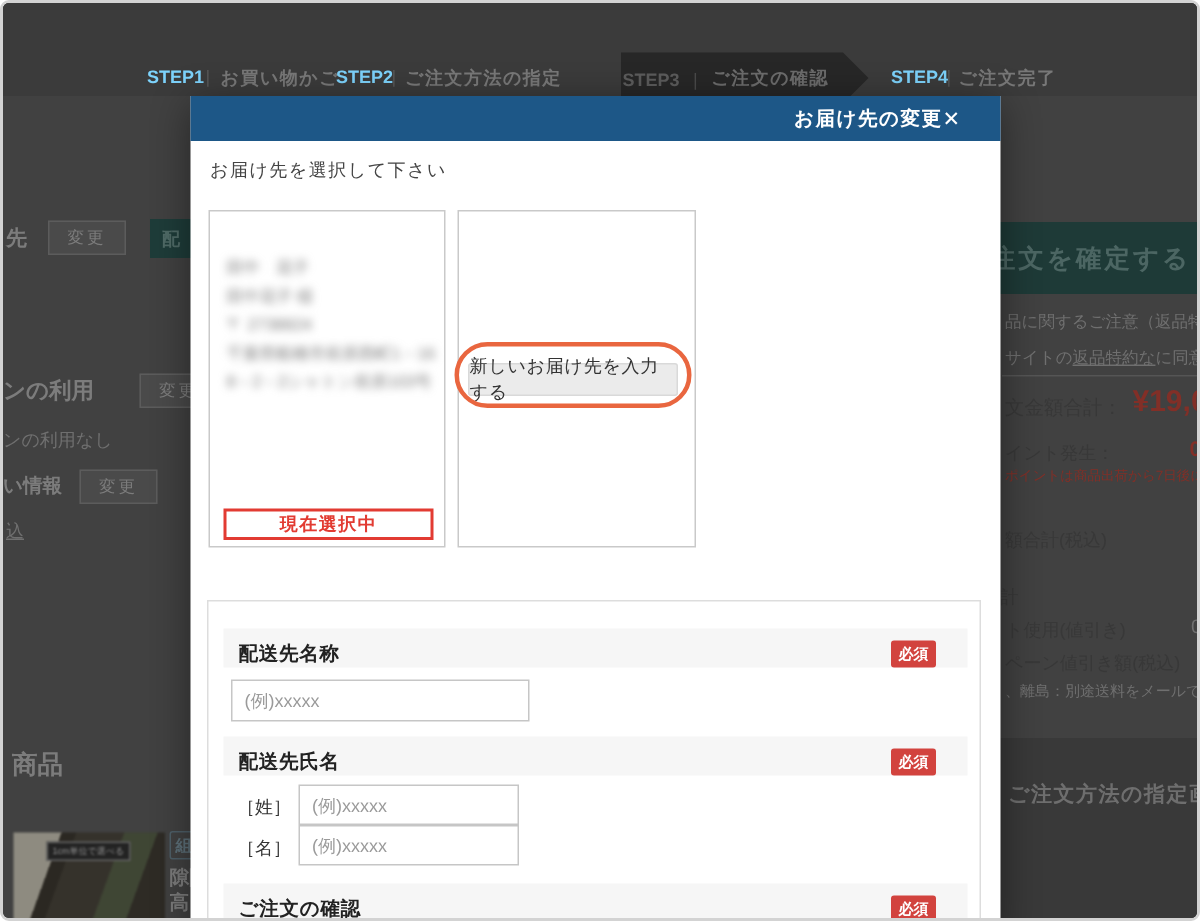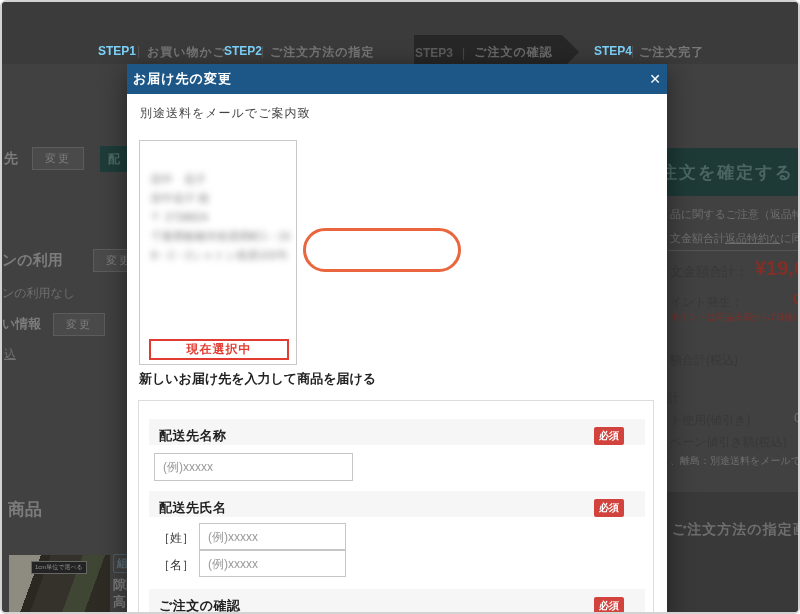--- a/index.html
+++ b/index.html
@@ -64,21 +64,21 @@
     border-radius: 2px; font-size: 11px; padding: 1px 3px; font-weight: 600;
   }
 
   
   .modal {
     position: absolute; left: 125px; top: 62px; width: 540px; height: 560px;
     background: #ffffff; box-shadow: 0 5px 25px rgba(0,0,0,0.45); z-index: 10;
   }
   .modal-header {
     height: 30px; background: #1d5787; display: flex; align-items: center;
-    justify-content: space-between; padding: 0 6px;
+    justify-content: flex-end; padding: 0 27px;
   }
   .modal-title { color: #fff; font-size: 13px; font-weight: bold; letter-spacing: 1px; }
   .modal-close { color: #fff; font-size: 14px; font-weight: bold; cursor: pointer; line-height: 1; }
   .modal-instruction { position: absolute; left: 13px; top: 41px; font-size: 12px; color: #444; letter-spacing: 1px; }
   .addr-card { position: absolute; top: 76px; height: 225px; background: #fff; border: 1px solid #c9c9c9; }
   .card1 { left: 12px; width: 158px; }
   .card2 { left: 178px; width: 159px; }
   .blur-lines { position: absolute; left: 11px; top: 29px; filter: blur(3px); }
   .blur-lines div { font-size: 11px; line-height: 19px; color: #7a7a7a; white-space: nowrap; }
   .current-btn {
@@ -165,21 +165,21 @@
       <span class="product-badge">1cm単位で選べる</span>
     </div>
     <span class="product-tag">組み</span>
     <span class="abs dim-heading" style="left:111px;top:574px;font-size:13px">隙間</span>
     <span class="abs dim-heading" style="left:111px;top:591px;font-size:13px">高さ</span>
 
     <div class="confirm-btn-dim">注文を確定する</div>
 
     <span class="abs dim-text" style="left:668px;top:205px;font-size:11px;white-space:nowrap">品に関するご注意（返品特約な</span>
     <span class="abs dim-text" style="left:668px;top:229px;font-size:11px;white-space:nowrap">
-      <span>文金額合計</span><span class="u">返品特約な</span><span>に同意して</span>
+      <span>サイトの</span><span class="u">返品特約な</span><span>に同意して</span>
     </span>
 
     <div class="divider-dim" style="left:666px;top:248px;width:134px"></div>
 
     <span class="abs dim-dark-text" style="left:668px;top:261px;font-size:13px;white-space:nowrap">文金額合計：</span>
     <span class="abs dim-red" style="left:753px;top:255px;font-size:20px;font-weight:bold;white-space:nowrap">¥19,000</span>
     <span class="abs dim-dark-text" style="left:795px;top:264px;font-size:11px">(</span>
 
     <span class="abs dim-dark-text" style="left:668px;top:292px;font-size:12px">イント発生：</span>
     <span class="abs dim-red" style="left:791px;top:289px;font-size:14px;font-weight:bold">0</span>
@@ -197,36 +197,38 @@
     <div class="abs" style="left:665px;top:490px;width:135px;height:124px;background:#393939"></div>
     <span class="abs" style="left:670px;top:519px;font-size:14px;color:#6e6e6e;font-weight:600;white-space:nowrap;letter-spacing:1px">ご注文方法の指定画面へ戻</span>
   </div>
 
   <div class="modal">
     <div class="modal-header">
       <span class="modal-title">お届け先の変更</span>
       <span class="modal-close">✕</span>
     </div>
 
-    <div class="modal-instruction">別途送料をメールでご案内致</div>
+    <div class="modal-instruction">お届け先を選択して下さい</div>
 
     <div class="addr-card card1">
       <div class="blur-lines">
         <div>田中　花子</div>
         <div>田中花子 様</div>
         <div>〒 2738824</div>
         <div>千葉県船橋市前原西町1－16</div>
         <div>8－2－2シャトン前原103号</div>
       </div>
       <div class="current-btn">現在選択中</div>
     </div>
 
+    <div class="addr-card card2">
+      <div class="new-addr-btn">新しいお届け先を入力する</div>
+    </div>
     <div class="highlight-ring"></div>
 
-    <div class="form-heading">新しいお届け先を入力して商品を届ける</div>
 
     <div class="form-box">
 
       <div class="sec-header" style="top:18px">
         <span class="sec-label">配送先名称</span>
         <span class="req-badge">必須</span>
       </div>
       <input class="txt-input" style="left: 15px; top: 52px; width: 199px; height: 28px;" placeholder="(例)xxxxx">
 
       <div class="sec-header" style="top:90px">

